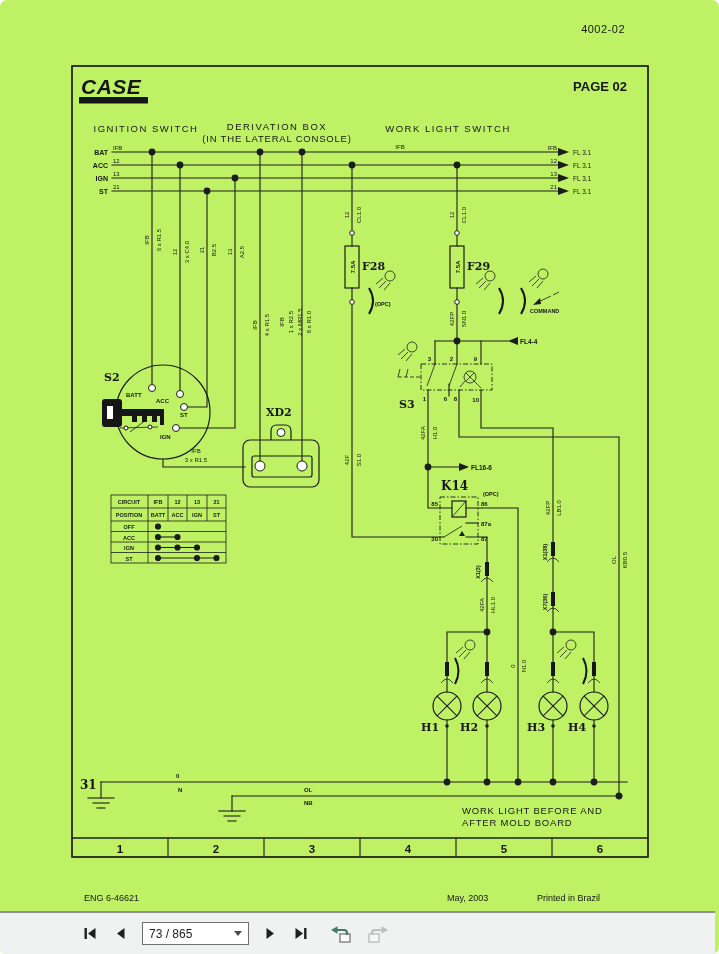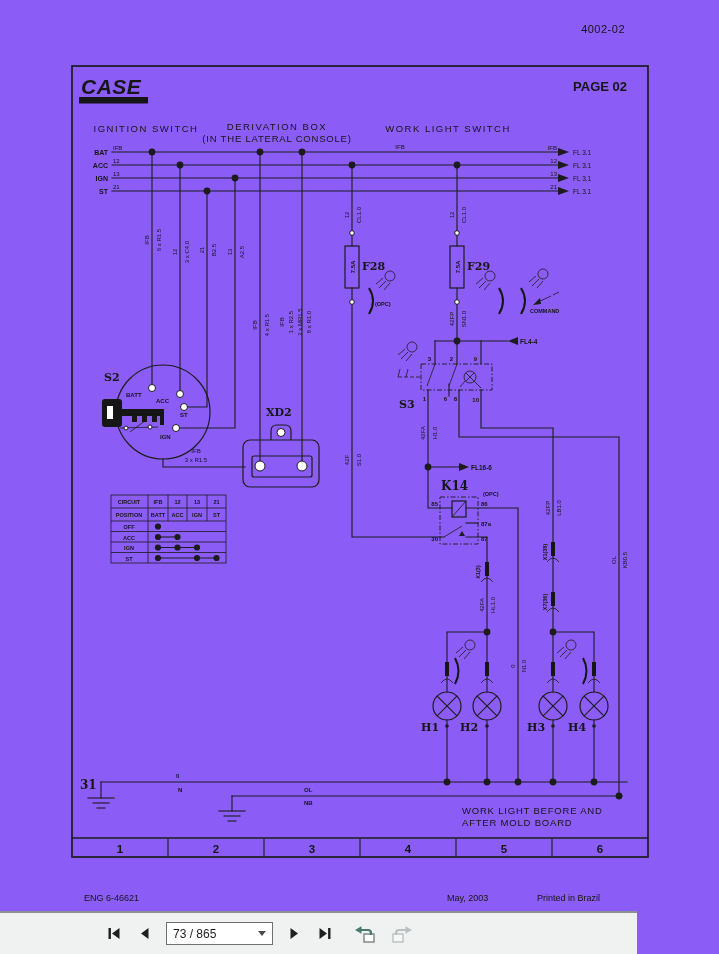--- a/index.html
+++ b/index.html
@@ -1,17 +1,17 @@
 <!DOCTYPE html>
 <html><head>
 <meta charset="utf-8">
 <style>
   html,body{margin:0;padding:0;background:#fff;}
-  .screen{position:relative;width:719px;height:954px;background:#8b5cf6;overflow:hidden;
-          font-family:"Liberation Sans",sans-serif;}
+  .screen{position:relative;width:719px;height:954px;background:#bef264;overflow:hidden;
+          font-family:"Liberation Sans",sans-serif;border-radius:7px;}
   svg text{font-family:"Liberation Sans",sans-serif;fill:#161616;}
   .w{stroke:#1c1c1c;stroke-width:1.1;fill:none;stroke-linecap:square;}
   .w2{stroke:#1c1c1c;stroke-width:1.6;fill:none;}
   .thin{stroke:#1c1c1c;stroke-width:0.8;fill:none;}
   .dot{fill:#1c1c1c;stroke:none;}
   .oc{fill:#fff;stroke:#1c1c1c;stroke-width:1;}
   .box{fill:none;stroke:#1c1c1c;stroke-width:1.2;}
   .dd{fill:none;stroke:#1c1c1c;stroke-width:0.9;stroke-dasharray:5 2 1.5 2;}
   .tri{fill:#1c1c1c;stroke:none;}
   .t55{font-size:5.5px;font-weight:700;}
@@ -23,23 +23,23 @@
   .t9{font-size:9px;}
   .t95{font-size:9.5px;letter-spacing:1.5px;}
   .t95c{font-size:9.5px;letter-spacing:0.8px;}
   .t11{font-size:11px;letter-spacing:0.5px;}
   .ref{font-family:"DejaVu Serif",serif;font-weight:700;font-size:11px;}
   .ref12{font-family:"DejaVu Serif",serif;font-weight:700;font-size:12px;}
   .zone{font-size:11.5px;font-weight:700;}
   .logo{font-size:21px;font-weight:700;font-style:italic;letter-spacing:0.5px;}
   .pgl{font-size:13px;font-weight:700;}
   
-  .toolbar{position:absolute;left:0;top:911px;width:637px;height:43px;background:#f0f2f2;
+  .toolbar{position:absolute;left:0;top:911px;width:715px;height:43px;background:#f0f2f2;
            border-top:2px solid #8b9191;box-sizing:border-box;display:flex;align-items:center;
-           gap:11px;padding-left:104px;}
+           gap:11px;padding-left:80px;}
   .nav-btn{width:20px;height:22px;display:flex;align-items:center;justify-content:center;
            background:transparent;border:none;padding:0;cursor:pointer;}
   .page-combo{width:107px;height:23px;background:#fff;border:1px solid #6f6f6f;display:flex;
               align-items:center;box-sizing:border-box;padding:0 6px;font-size:12px;color:#1c1c1c;
               cursor:text;}
   .page-combo .val{flex:1;}
   .caret{width:0;height:0;border-left:4px solid transparent;border-right:4px solid transparent;
          border-top:5px solid #4a4a4a;}
   .view-btn{width:26px;height:24px;display:flex;align-items:center;justify-content:center;
             background:transparent;border:none;padding:0;cursor:pointer;}

